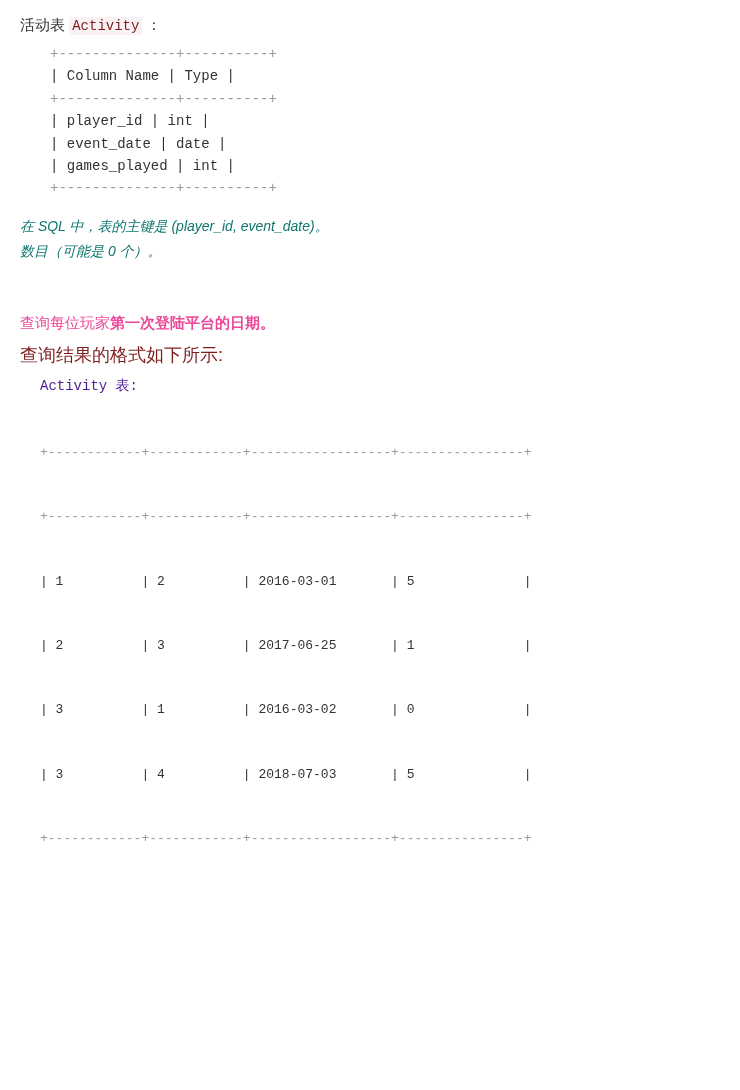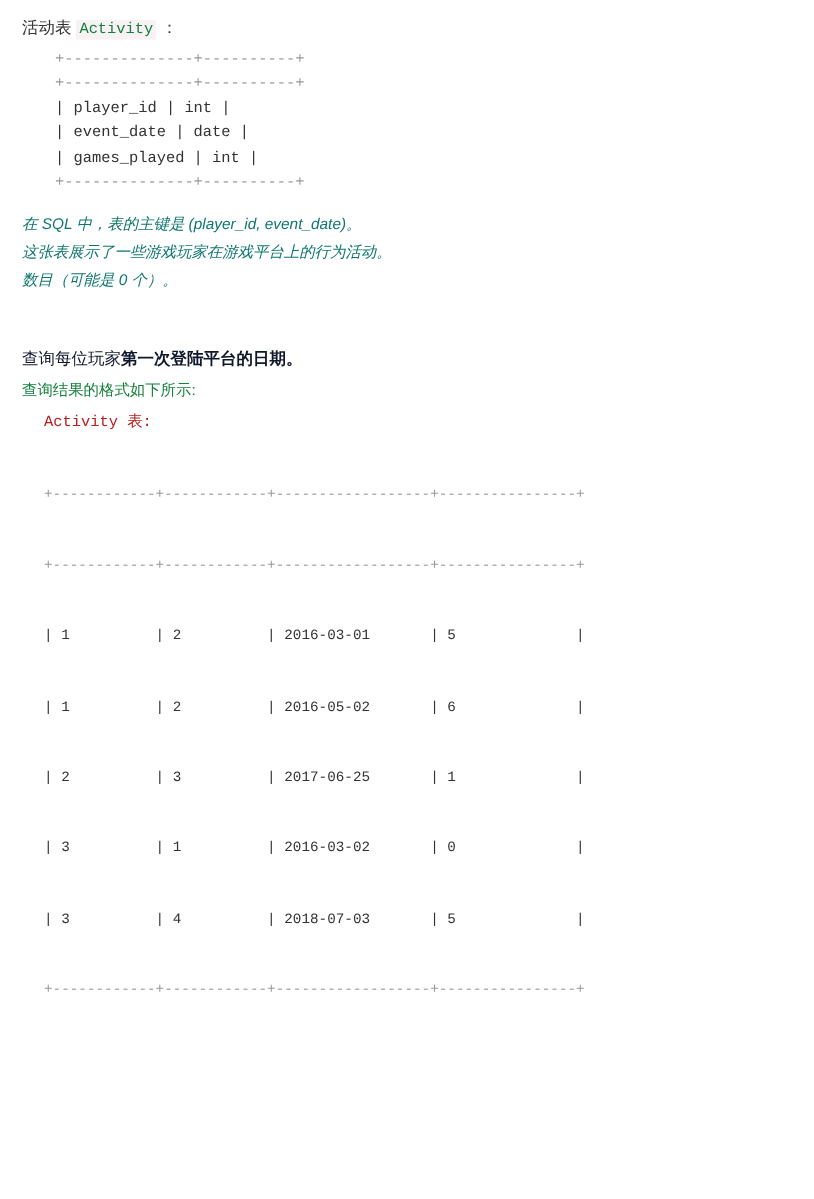--- a/index.html
+++ b/index.html
@@ -16,21 +16,21 @@
       color: #333;
       padding: 16px 20px;
     }
     .section-title {
       font-size: 15px;
       color: #333;
       margin-bottom: 8px;
     }
     .section-title .activity-keyword {
       font-family: "Courier New", monospace;
-      color: #15803d;
+      color: #7f1d1d;
       background: #f9f2f4;
       padding: 1px 3px;
       font-size: 14px;
     }
     .schema-table {
       font-family: "Courier New", monospace;
       font-size: 14px;
       color: #333;
       line-height: 1.6;
       margin-bottom: 14px;
@@ -41,40 +41,40 @@
     }
     .description {
       font-size: 14px;
       color: #0f766e;
       line-height: 1.8;
       margin-bottom: 20px;
       font-style: italic;
     }
     .query-title {
       font-size: 15px;
-      color: #0f172a;
+      color: #ec4899;
       margin-bottom: 10px;
       margin-top: 10px;
     }
     .query-title strong {
       font-weight: bold;
     }
     .query-result-label {
-      font-size: 14px;
-      color: #15803d;
+      font-size: 18px;
+      color: #7f1d1d;
       margin-bottom: 10px;
     }
     .data-table-section {
       margin-left: 20px;
       margin-bottom: 20px;
     }
     .data-table-label {
       font-family: "Courier New", monospace;
       font-size: 14px;
-      color: #b91c1c;
+      color: #4c1d95;
       margin-bottom: 4px;
     }
     .mono-table {
       font-family: "Courier New", monospace;
       font-size: 13px;
       color: #333;
       line-height: 1.65;
       white-space: pre;
     }
     .mono-table .border-line {
@@ -88,48 +88,47 @@
 <body>
 
 <div class="section-title">
   <span>活动表</span>
   <span class="activity-keyword">Activity</span>
   <span>：</span>
 </div>
 
 <div class="schema-table">
   <div class="tbl-border">+--------------+----------+</div>
+  <div>| Column Name  | Type     |</div>
   <div class="tbl-border">+--------------+----------+</div>
   <div>| player_id    | int      |</div>
   <div>| event_date   | date     |</div>
   <div>| games_played | int      |</div>
   <div class="tbl-border">+--------------+----------+</div>
 </div>
 
 <div class="description">
   <div>在 SQL 中，表的主键是 (player_id, event_date)。</div>
-  <div>这张表展示了一些游戏玩家在游戏平台上的行为活动。</div>
   <div>数目（可能是 0 个）。</div>
 </div>
 
 <div class="separator"></div>
 
 <div class="query-title">
   <span>查询每位玩家</span><strong>第一次登陆平台的日期。</strong>
 </div>
 
 <div class="query-result-label">查询结果的格式如下所示:</div>
 
 <div class="data-table-section">
   <div class="data-table-label">
     <span>Activity 表:</span>
   </div>
   <div class="mono-table">
     <div class="border-line">+------------+------------+------------------+----------------+</div>
     <div class="border-line">+------------+------------+------------------+----------------+</div>
     <div>| 1          | 2          | 2016-03-01       | 5              |</div>
-    <div>| 1          | 2          | 2016-05-02       | 6              |</div>
     <div>| 2          | 3          | 2017-06-25       | 1              |</div>
     <div>| 3          | 1          | 2016-03-02       | 0              |</div>
     <div>| 3          | 4          | 2018-07-03       | 5              |</div>
     <div class="border-line">+------------+------------+------------------+----------------+</div>
   </div>
 </div>
 
 </body></html>

